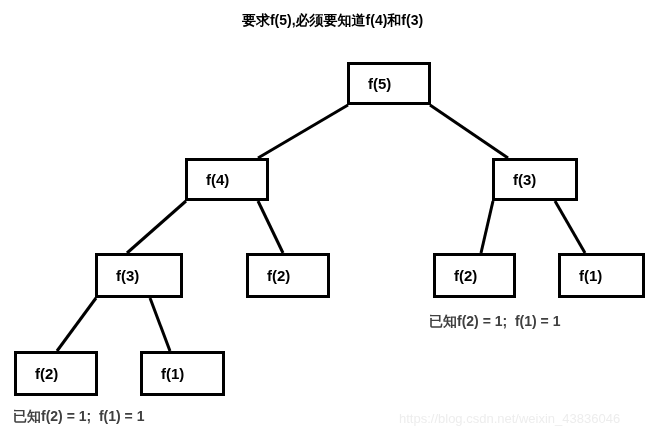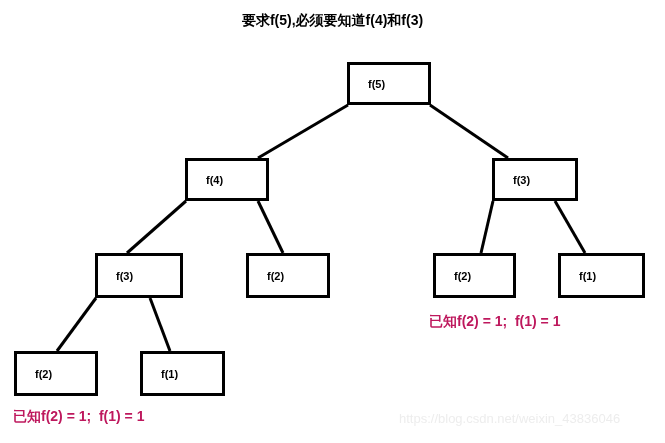--- a/index.html
+++ b/index.html
@@ -34,30 +34,30 @@
     white-space: nowrap;
   }
   .node {
     position: absolute;
     box-sizing: border-box;
     border: 3px solid #000000;
     background: #ffffff;
     display: flex;
     align-items: center;
     justify-content: flex-start;
-    font-size: 11px;
+    font-size: 15px;
     font-weight: bold;
     color: #000000;
     padding-left: 18px;
   }
   .note {
     position: absolute;
     font-size: 14px;
     font-weight: bold;
-    color: #be185d;
+    color: #404040;
     white-space: pre;
   }
   .watermark {
     position: absolute;
     font-size: 13px;
     color: #ededed;
     white-space: nowrap;
     font-family: "Liberation Sans", "DejaVu Sans", sans-serif;
   }
   svg.edges {

